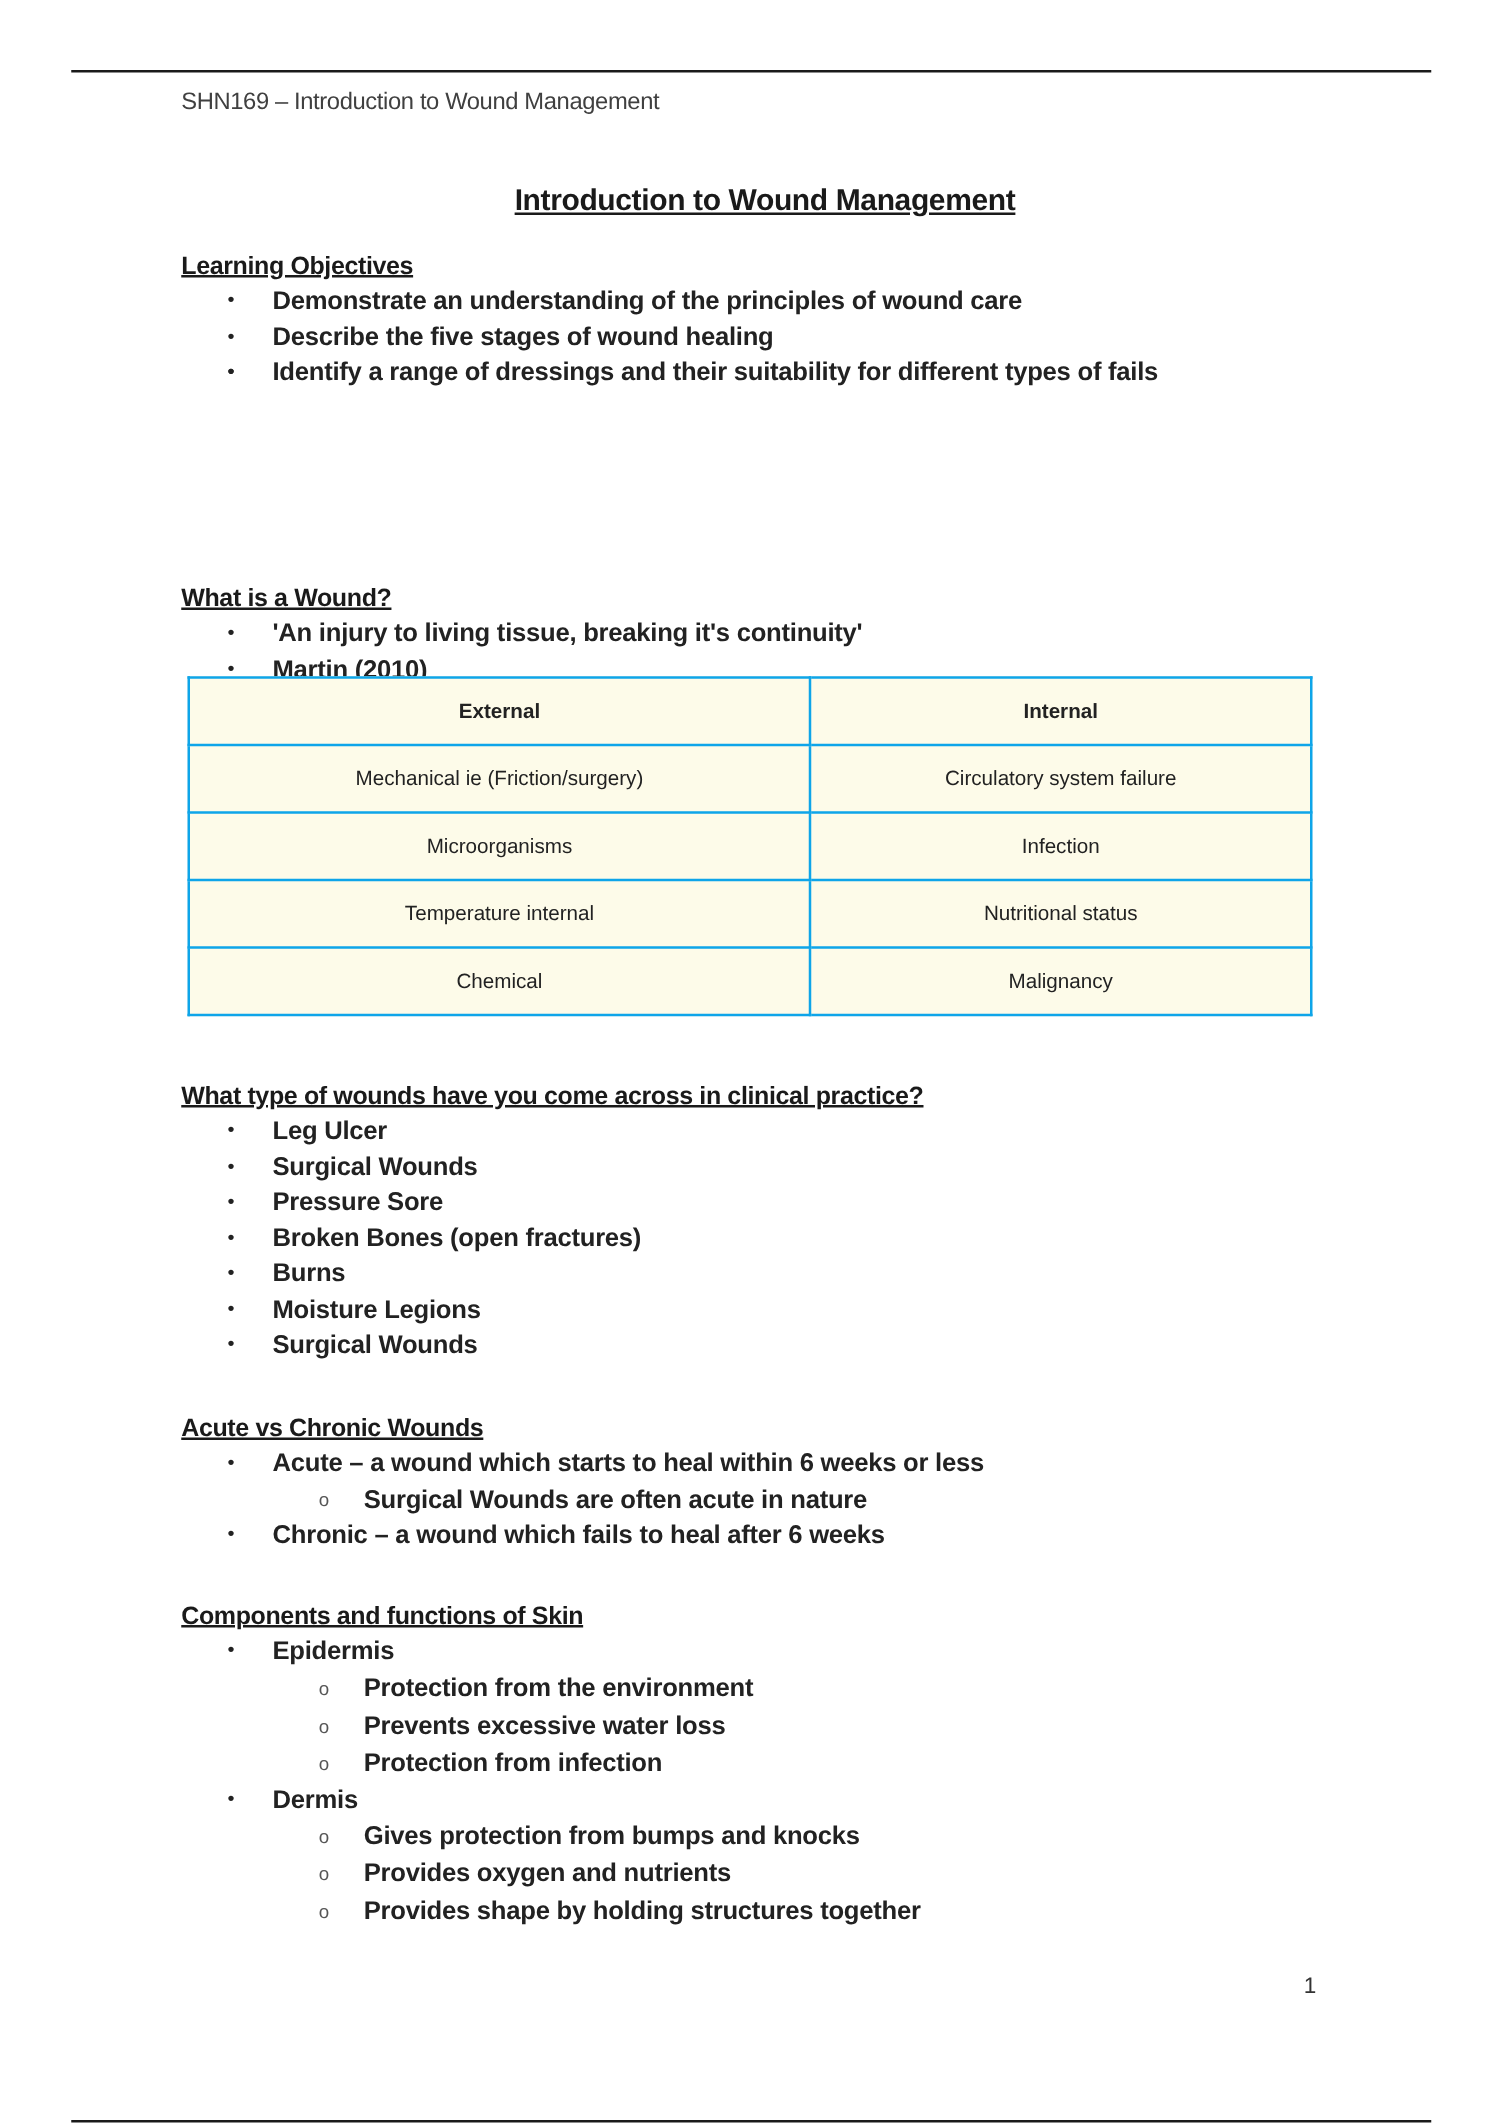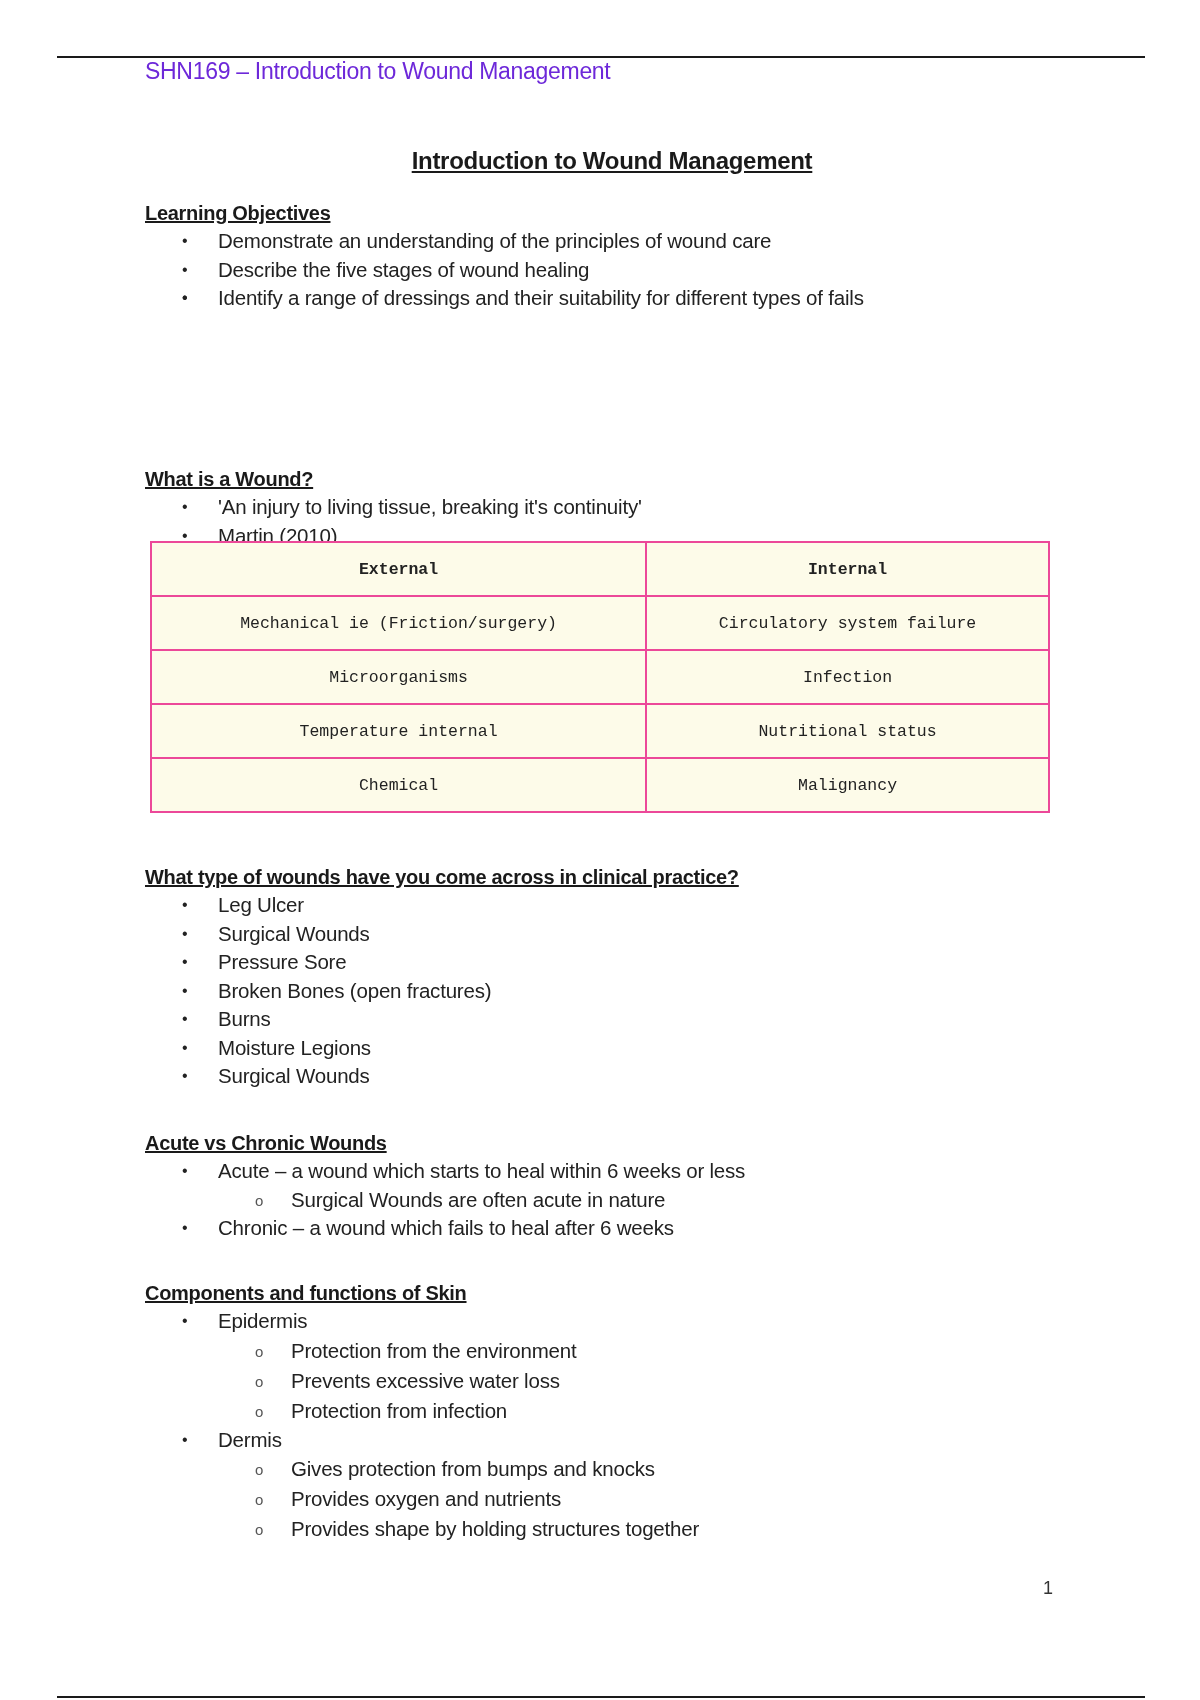--- a/index.html
+++ b/index.html
@@ -1,35 +1,35 @@
 <!DOCTYPE html>
 <html><head>
 <meta charset="utf-8">
 <style>
   html, body { margin:0; padding:0; background:#ffffff; }
   body { width:1200px; height:1700px; position:relative; overflow:hidden;
          font-family:"Liberation Sans", sans-serif; color:#1a1a1a; }
   .rule { position:absolute; left:57px; width:1088px; height:2px; background:#1a1a1a; }
   .rule.top { top:56px; }
   .rule.bottom { top:1696px; }
-  .running-header { position:absolute; left:145px; top:58px; font-size:23px; color:#6d28d9; letter-spacing:-0.3px; }
+  .running-header { position:absolute; left:145px; top:71px; font-size:19px; color:#404040; letter-spacing:-0.3px; }
   .title { position:absolute; left:0; width:1200px; top:147px; text-align:center; font-size:24px; font-weight:bold;padding-left:12px; }
   .title span { text-decoration:underline; letter-spacing:-0.3px; }
   .section { position:absolute; left:145px; }
   .heading { font-size:20px; font-weight:bold; text-decoration:underline; line-height:28px; letter-spacing:-0.3px; }
   ul.l1 { list-style:none; margin:0; padding:0; }
   ul.l1 > li { position:relative; padding-left:73px; font-size:20.5px; line-height:28.5px; letter-spacing:-0.2px; color:#222; }
   ul.l1 > li > .bullet { position:absolute; left:37px; top:0; font-size:16px; }
   ul.l2 { list-style:none; margin:0; padding:0; }
   ul.l2 > li { position:relative; padding-left:73px; font-size:20.5px; line-height:30px; letter-spacing:-0.2px; color:#222; }
   ul.l2 > li > .bullet { position:absolute; left:37px; top:1px; font-size:15px; color:#555; }
-  .item-text { display:inline; }
+  .item-text { display:inline;font-weight:bold; }
   table.factors { position:absolute; left:150px; top:541px; width:900px; border-collapse:collapse; background:#fdfbe9;
                   font-family:"Liberation Sans", sans-serif; font-size:16.5px; }
-  table.factors td, table.factors th { border:2px solid #ec4899; height:52px; text-align:center; padding:0; color:#222;font-family:Liberation Mono, monospace; }
+  table.factors td, table.factors th { border:2px solid #0ea5e9; height:52px; text-align:center; padding:0; color:#222; }
   table.factors th { font-weight:bold; }
   .page-number { position:absolute; left:1043px; top:1578px; font-size:18px; color:#333; }
 </style>
 </head>
 <body>
 
 <div class="rule top"></div>
 
 <div class="running-header">SHN169 – Introduction to Wound Management</div>
 

